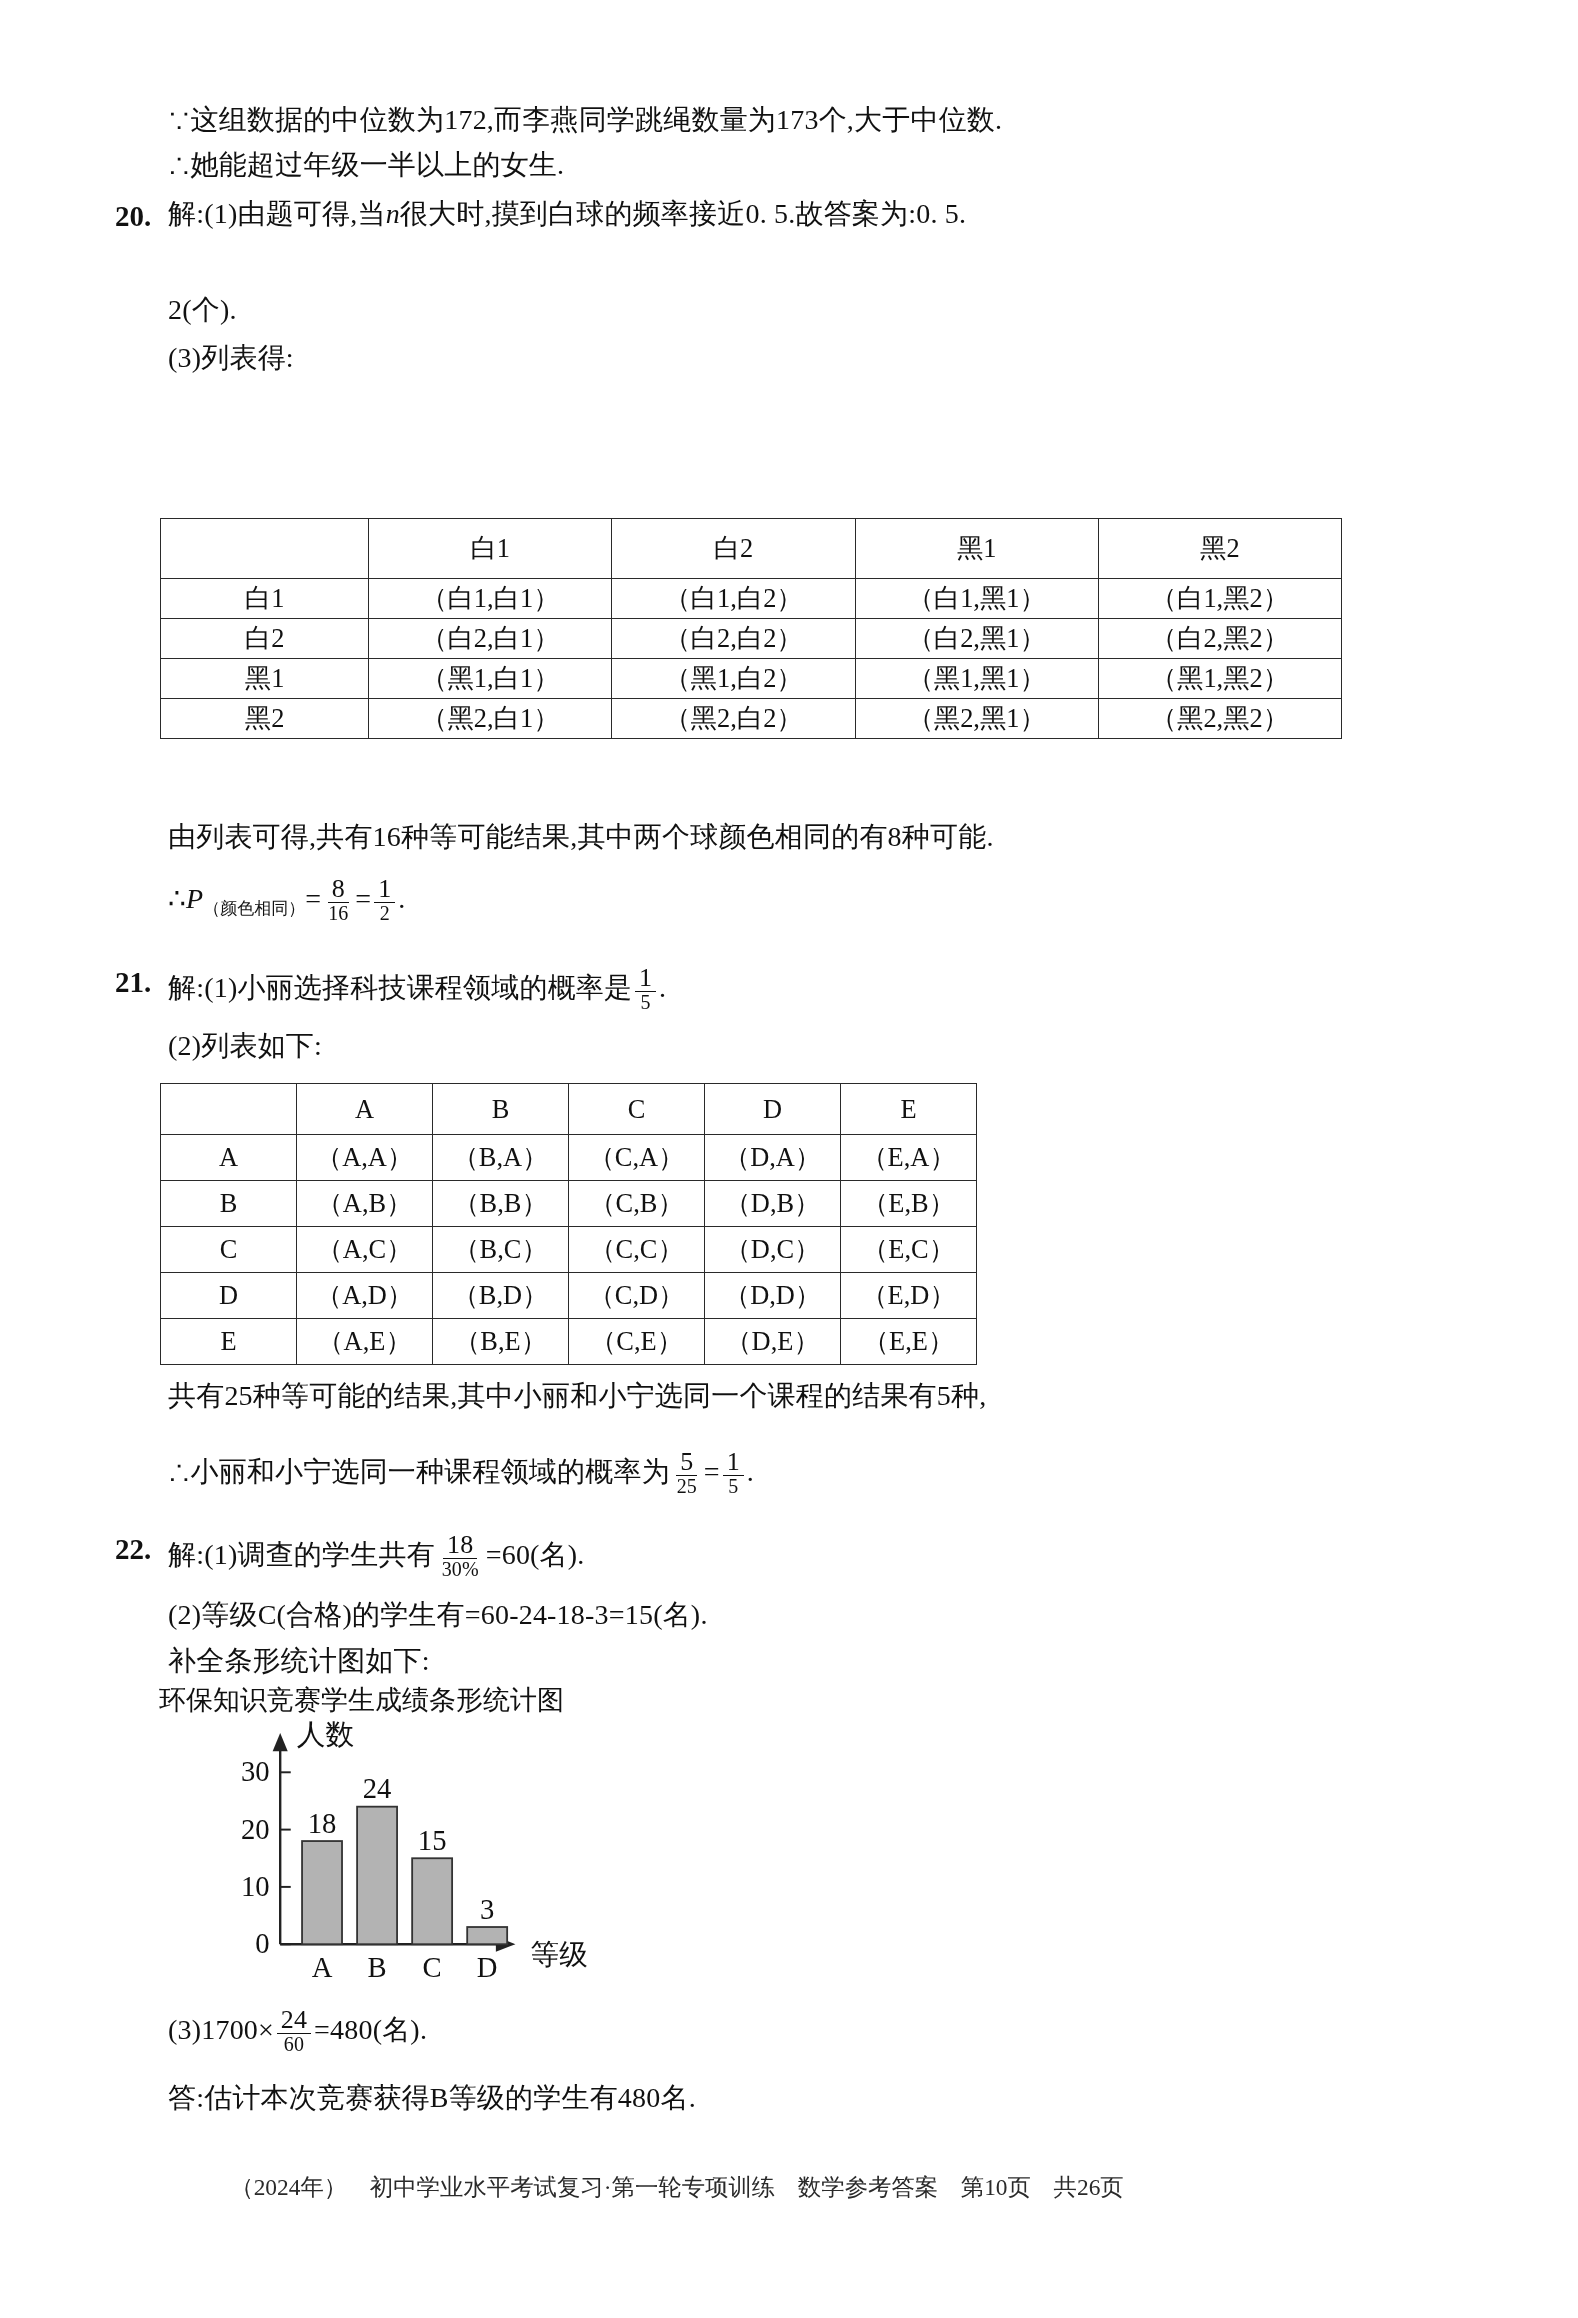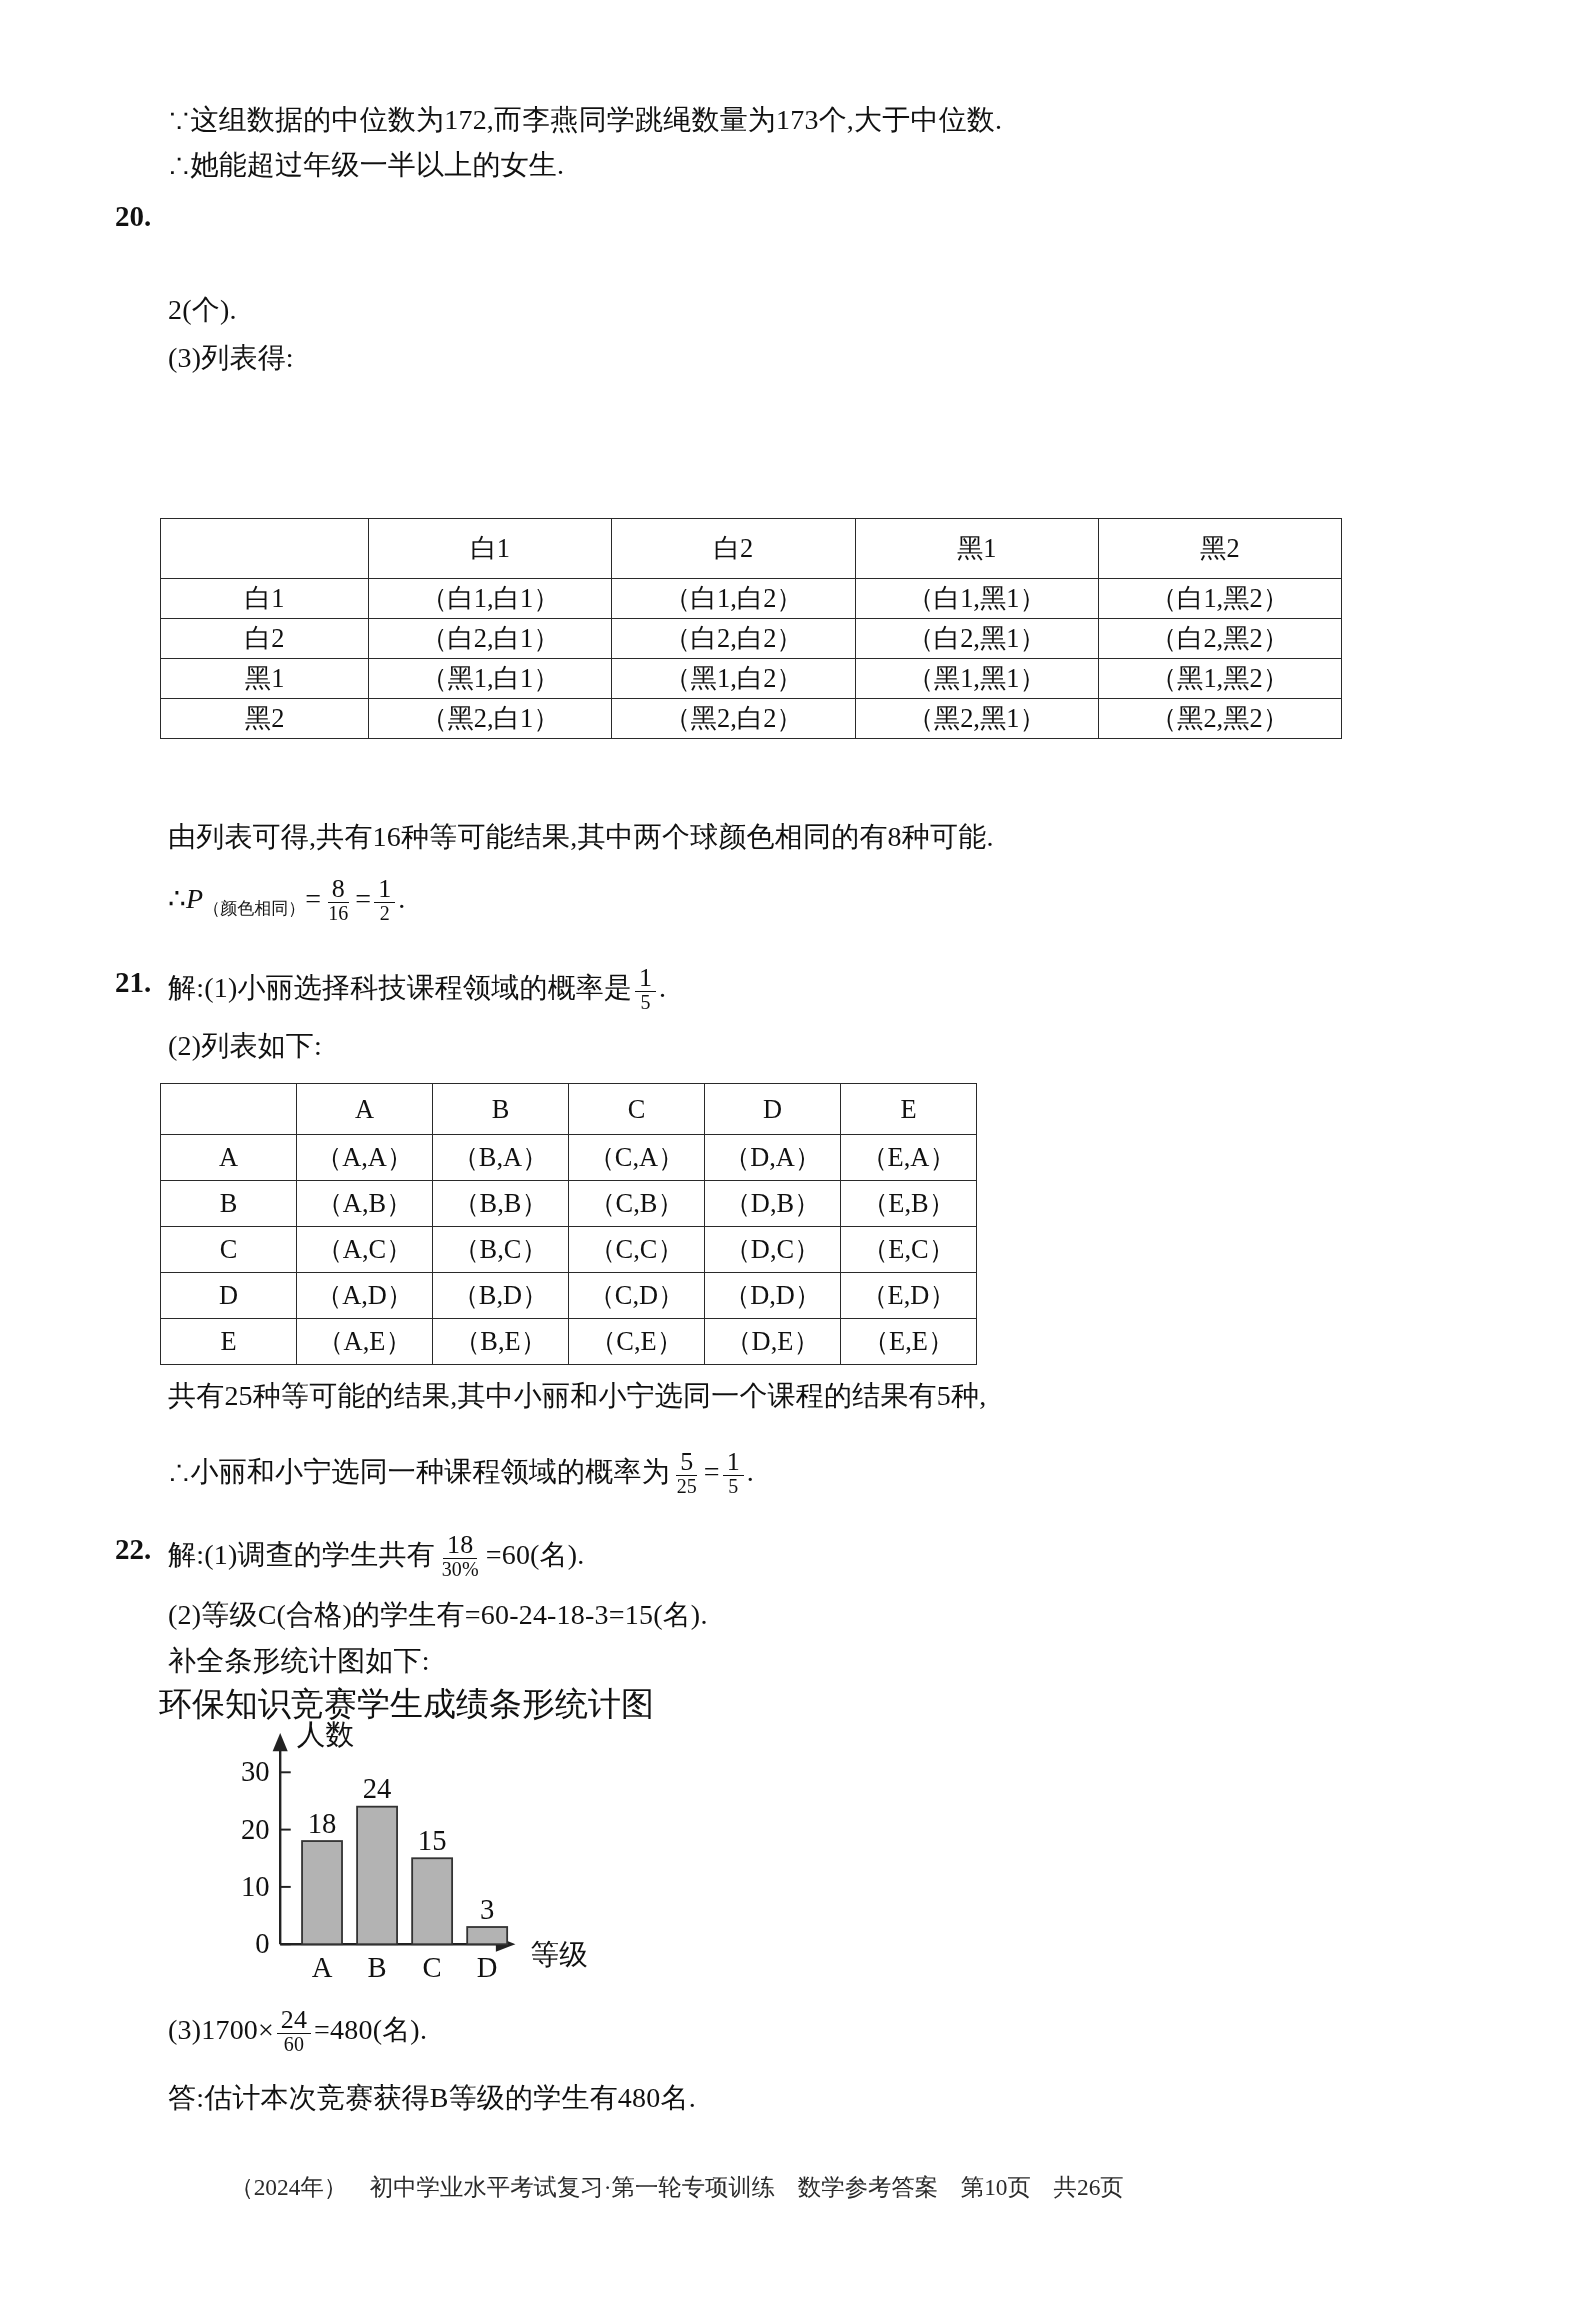--- a/index.html
+++ b/index.html
@@ -93,21 +93,21 @@
   .chart-wrap {
     position: absolute;
     left: 159px;
     top: 1682px;
     width: 574px;
     height: 317px;
   }
   .chart-title {
     position: absolute;
     left: 0; top: 0;
-    font-size: 33px;
+    font-size: 27px;
     white-space: nowrap;
   }
   .chart-svg {
     position: absolute;
     left: 0;
     top: 36px;
   }
   
   .footer {
     position: absolute;
@@ -124,20 +124,21 @@
 </style>
 </head>
 <body>
 
 <div class="page">
 
   <div class="line" style="left:168px; top:106px;">∵这组数据的中位数为172,而李燕同学跳绳数量为173个,大于中位数.</div>
   <div class="line" style="left:168px; top:151px;">∴她能超过年级一半以上的女生.</div>
 
   <div class="qnum" style="left:115px; top:200px;">20.</div>
+  <div class="line" style="left:168px; top:200px;"><span>解:(1)由题可得,当</span><span class="ital">n</span><span>很大时,摸到白球的频率接近0. 5.故答案为:0. 5.</span></div>
   <div class="line" style="left:168px; top:296px;">2(个).</div>
   <div class="line" style="left:168px; top:344px;">(3)列表得:</div>
 
   <table class="grid" id="table-balls">
     <colgroup>
       <col class="c0">
         <col class="cx">
         <col class="cx">
         <col class="cx">
         <col class="cx">

